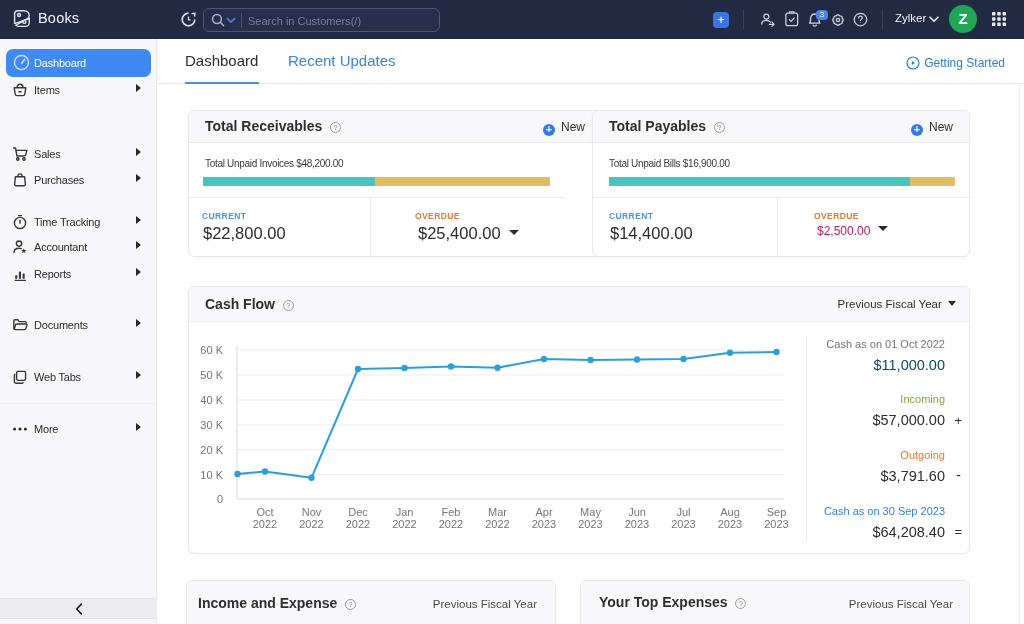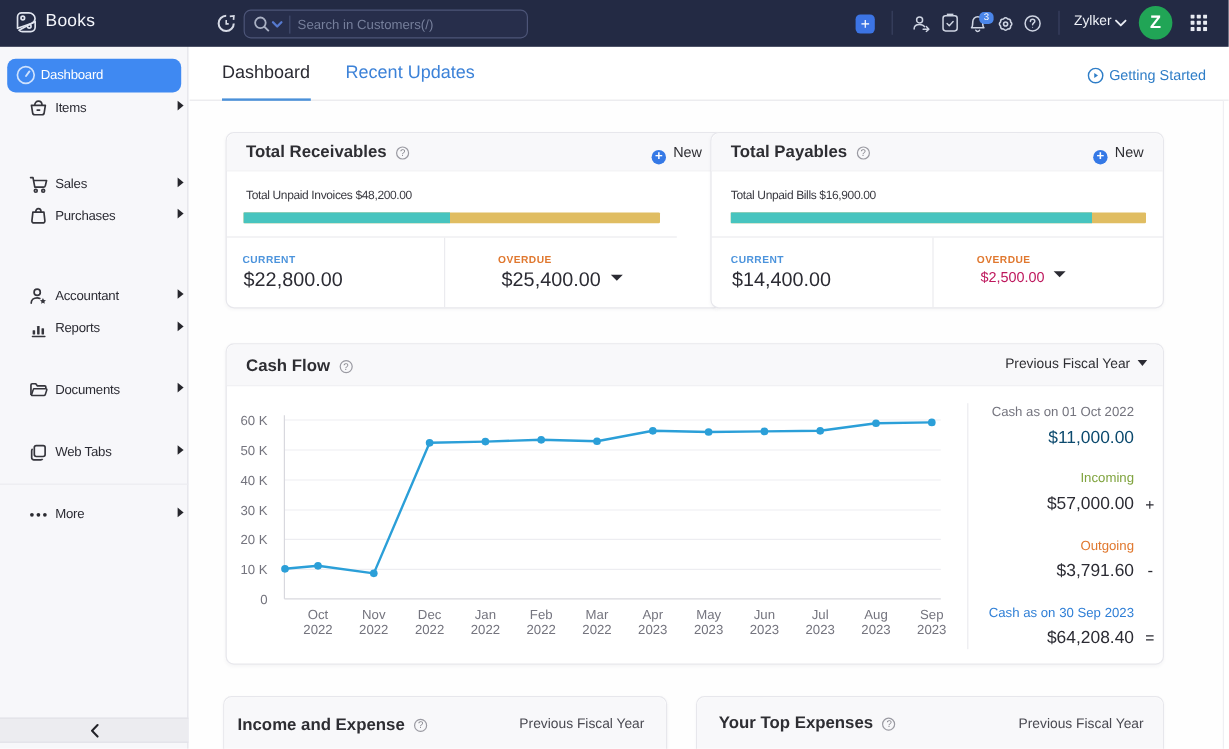--- a/index.html
+++ b/index.html
@@ -18,21 +18,21 @@
 #searchbox .sep { position:absolute; left:37px; top:4px; width:1px; height:15px; background:#434b6e; }
 #searchbox .ph { position:absolute; left:44px; top:6px; font-size:11px; color:#767f9b; }
 .navsep { position:absolute; top:9px; width:1px; height:20px; background:#3a4160; }
 #plusbtn { position:absolute; left:713px; top:12px; width:16px; height:16px; background:#3c74e4; border-radius:4px; color:#fff; font-size:13px; line-height:15px; text-align:center; }
 .navico { position:absolute; top:10px; }
 #zylker { position:absolute; left:895px; top:12px; color:#eef1f7; font-size:11.5px;text-align:right; }
 #avatar { position:absolute; left:949px; top:5px; width:28px; height:28px; border-radius:50%; background:#21a556; color:#fff; font-size:15px; font-weight:bold; text-align:center; line-height:28px; }
 
 
 #sidebar { position:absolute; left:0; top:38px; width:157px; height:586px; background:#f7f7fa; border-right:1px solid #e4e4ea; }
-.srow { position:absolute; left:0; width:185px; height:26px;margin-left:12px; }
+.srow { position:absolute; left:0; width:185px; height:26px; }
 .srow .ic { position:absolute; left:12px; top:5px; width:16px; height:16px; }
 .srow .lb { position:absolute; left:34px; top:7px; font-size:11px; letter-spacing:-0.2px; color:#2b2b33; }
 .srow .ar { position:absolute; left:136px; top:7px; width:0; height:0; border-left:5px solid #26262c; border-top:4px solid transparent; border-bottom:4px solid transparent; }
 #dashsel { position:absolute; left:6px; top:11px; width:145px; height:28px; background:#3f89f2; border-radius:7px; }
 #dashsel .ic { position:absolute; left:7px; top:5px; }
 #dashsel .lb { position:absolute; left:28px; top:8px; font-size:11px; letter-spacing:-0.2px; color:#fff; }
 .sdiv { position:absolute; left:0; width:157px; height:1px; background:#ececf1; }
 #collapse { position:absolute; left:0; top:560px; width:157px; height:21px; background:#ececf0; border-top:1px solid #e2e2e8; border-bottom:1px solid #e2e2e8; text-align:center; color:#222; font-size:13px; font-weight:bold; line-height:20px; }
 
 
@@ -154,20 +154,29 @@
 
   <div class="srow" style="top:129px;">
     <svg class="ic" viewBox="0 0 16 16" fill="none" stroke="#35353c" stroke-width="1.4">
       <path d="M3.4 4.8 L12.6 4.8 L13.4 12 C13.5 13 12.7 13.8 11.7 13.8 L4.3 13.8 C3.3 13.8 2.5 13 2.6 12 Z" stroke-linejoin="round"></path>
       <path d="M5.8 4.6 C5.8 3 6.7 1.9 8 1.9 C9.3 1.9 10.2 3 10.2 4.6"></path>
     </svg>
     <div class="lb">Purchases</div>
       <div class="ar"></div>
   </div>
 
+  <div class="srow" style="top:171px;">
+    <svg class="ic" viewBox="0 0 16 16" fill="none" stroke="#35353c" stroke-width="1.4">
+      <circle cx="8" cy="9" r="5.6"></circle>
+      <path d="M8 6.2 L8 9.2" stroke-linecap="round"></path>
+      <path d="M6.5 1.6 L9.5 1.6" stroke-linecap="round"></path>
+    </svg>
+    <div class="lb">Time Tracking</div>
+      <div class="ar"></div>
+  </div>
 
   <div class="srow" style="top:196px;">
     <svg class="ic" viewBox="0 0 16 16" fill="none" stroke="#35353c" stroke-width="1.4">
       <circle cx="7" cy="4.6" r="2.6"></circle>
       <path d="M2 13.6 C2 10.8 4.2 9.2 7 9.2 C7.8 9.2 8.6 9.4 9.2 9.7" stroke-linecap="round"></path>
       <path d="M11.8 9.4 L12.6 11 L14.3 11.2 L13 12.4 L13.3 14.1 L11.8 13.3 L10.3 14.1 L10.6 12.4 L9.3 11.2 L11 11 Z" fill="#35353c" stroke="none"></path>
     </svg>
     <div class="lb">Accountant</div>
       <div class="ar"></div>
   </div>

